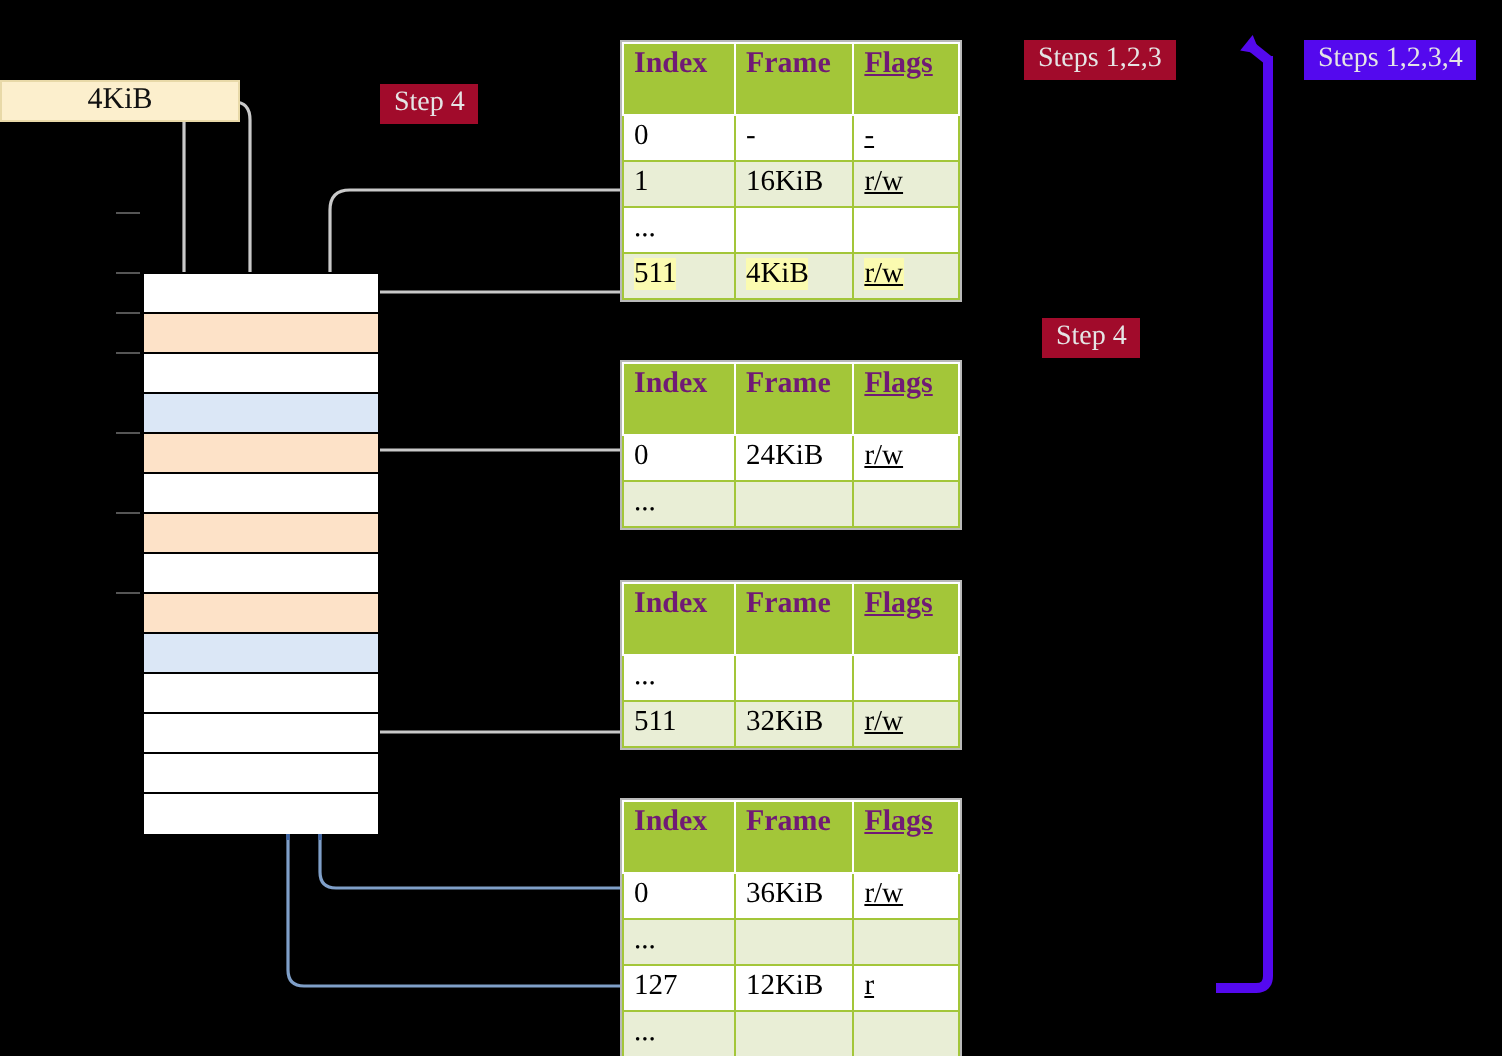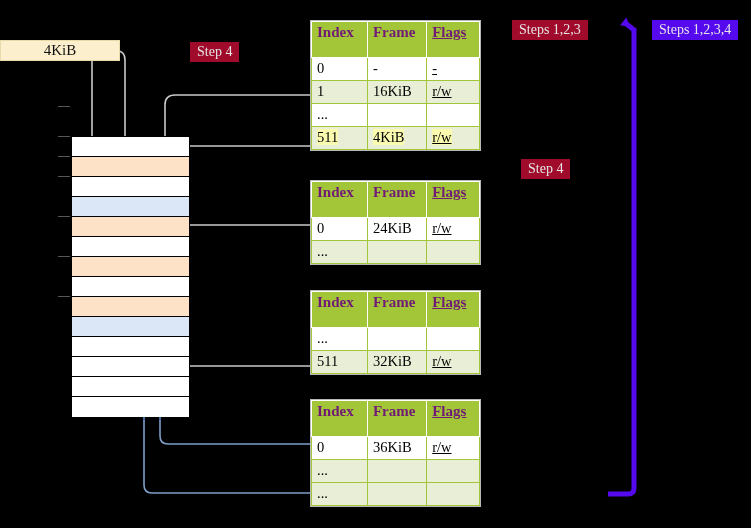--- a/index.html
+++ b/index.html
@@ -253,20 +253,25 @@
           <tr class="odd">
             <td class="col-idx">0</td>
             <td class="col-frm">36KiB</td>
             <td class="col-flg">r/w</td>
           </tr>
           <tr class="even">
             <td class="col-idx">...</td>
             <td class="col-frm"></td>
             <td class="col-flg"></td>
           </tr>
+          <tr class="odd">
+            <td class="col-idx">127</td>
+            <td class="col-frm">12KiB</td>
+            <td class="col-flg">r</td>
+          </tr>
           <tr class="even">
             <td class="col-idx">...</td>
             <td class="col-frm"></td>
             <td class="col-flg"></td>
           </tr>
         </tbody>
       </table>
     </div>
 
 </div>

